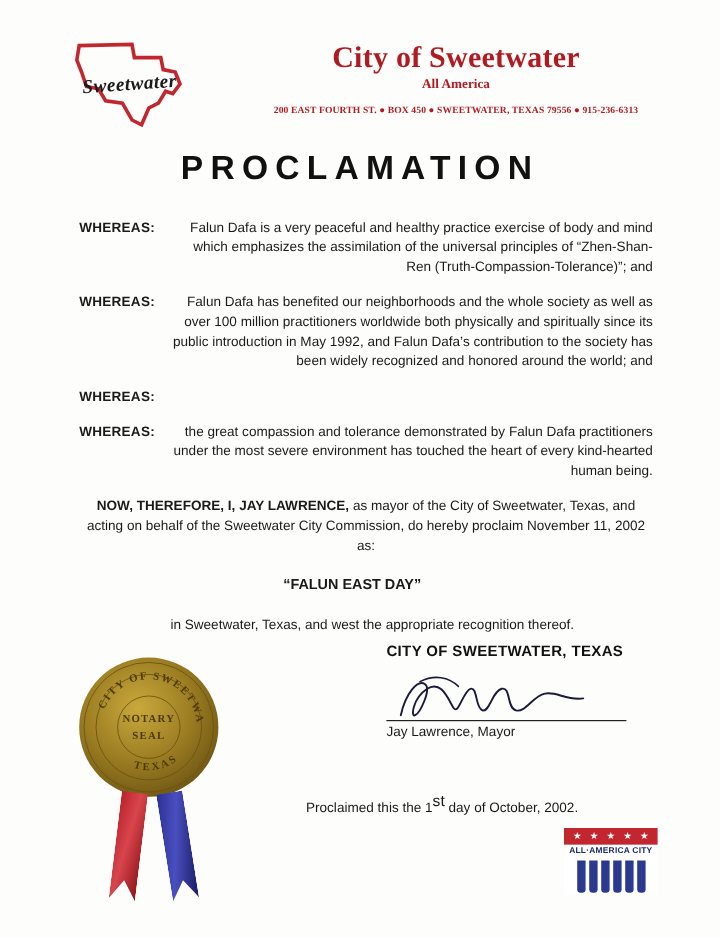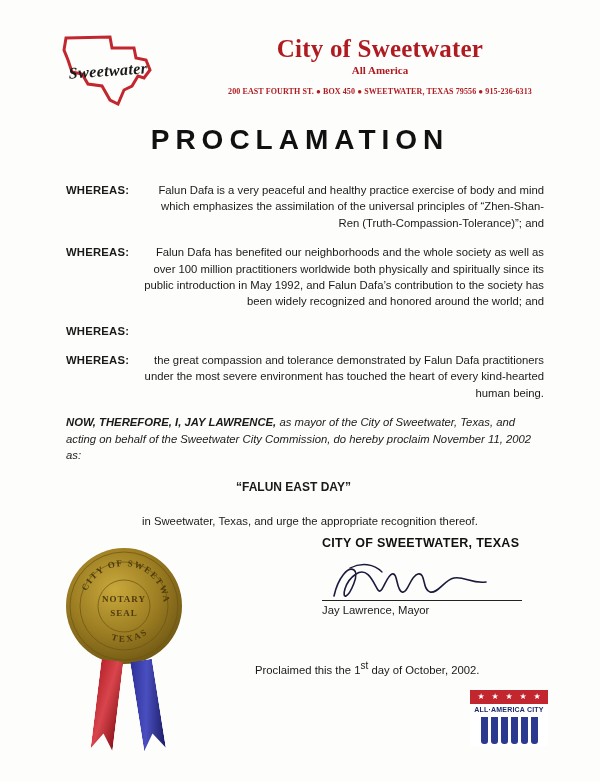--- a/index.html
+++ b/index.html
@@ -114,22 +114,21 @@
     font-size: 11.3px;
     letter-spacing: 0.2px;
   }
   .clause-text {
     flex: 1 1 auto;
     text-align: right;
   }
   .now-therefore {
     margin-top: 11px;
     margin-bottom: 14px;
-    text-align: left;
-    font-style: italic;
+    text-align: center;
   }
   .now-therefore .lead {
     font-weight: bold;
   }
   .day-title {
     margin: 16px 0 16px 0;
     padding-left: 170px;
     font-weight: bold;
     font-size: 12px;
   }
@@ -167,21 +166,21 @@
     color: #1a1a1a;
   }
   .proclaimed {
     position: absolute;
     left: 255px;
     top: 660px;
     font-size: 11.3px;
     color: #1a1a1a;
   }
   .proclaimed sup {
-    font-size: 10px;
+    font-size: 13px;
     vertical-align: super;
   }
 
   
   .seal {
     position: absolute;
     left: 62px;
     top: 544px;
     width: 124px;
     height: 124px;
@@ -295,21 +294,21 @@
       <div class="clause-label">WHEREAS:</div>
       <div class="clause-text">the great compassion and tolerance demonstrated by Falun Dafa practitioners under the most severe environment has touched the heart of every kind-hearted human being.</div>
     </div>
 
     <div class="now-therefore">
       <span class="lead">NOW, THEREFORE, I, JAY LAWRENCE,</span><span> as mayor of the City of Sweetwater, Texas, and acting on behalf of the Sweetwater City Commission, do hereby proclaim November 11, 2002 as:</span>
     </div>
 
     <div class="day-title">“FALUN EAST DAY”</div>
 
-    <div class="closing">in Sweetwater, Texas, and urge the appropriate recognition thereof.</div>
+    <div class="closing">in Sweetwater, Texas, and west the appropriate recognition thereof.</div>
   </div>
 
   <div class="seal">
     <svg viewBox="0 0 124 124" width="124" height="124">
       <defs>
         <radialGradient id="sealGrad" cx="42%" cy="36%" r="70%">
           <stop offset="0%" stop-color="#c9a93c"></stop>
           <stop offset="55%" stop-color="#9c7d22"></stop>
           <stop offset="100%" stop-color="#6b5413"></stop>
         </radialGradient>

